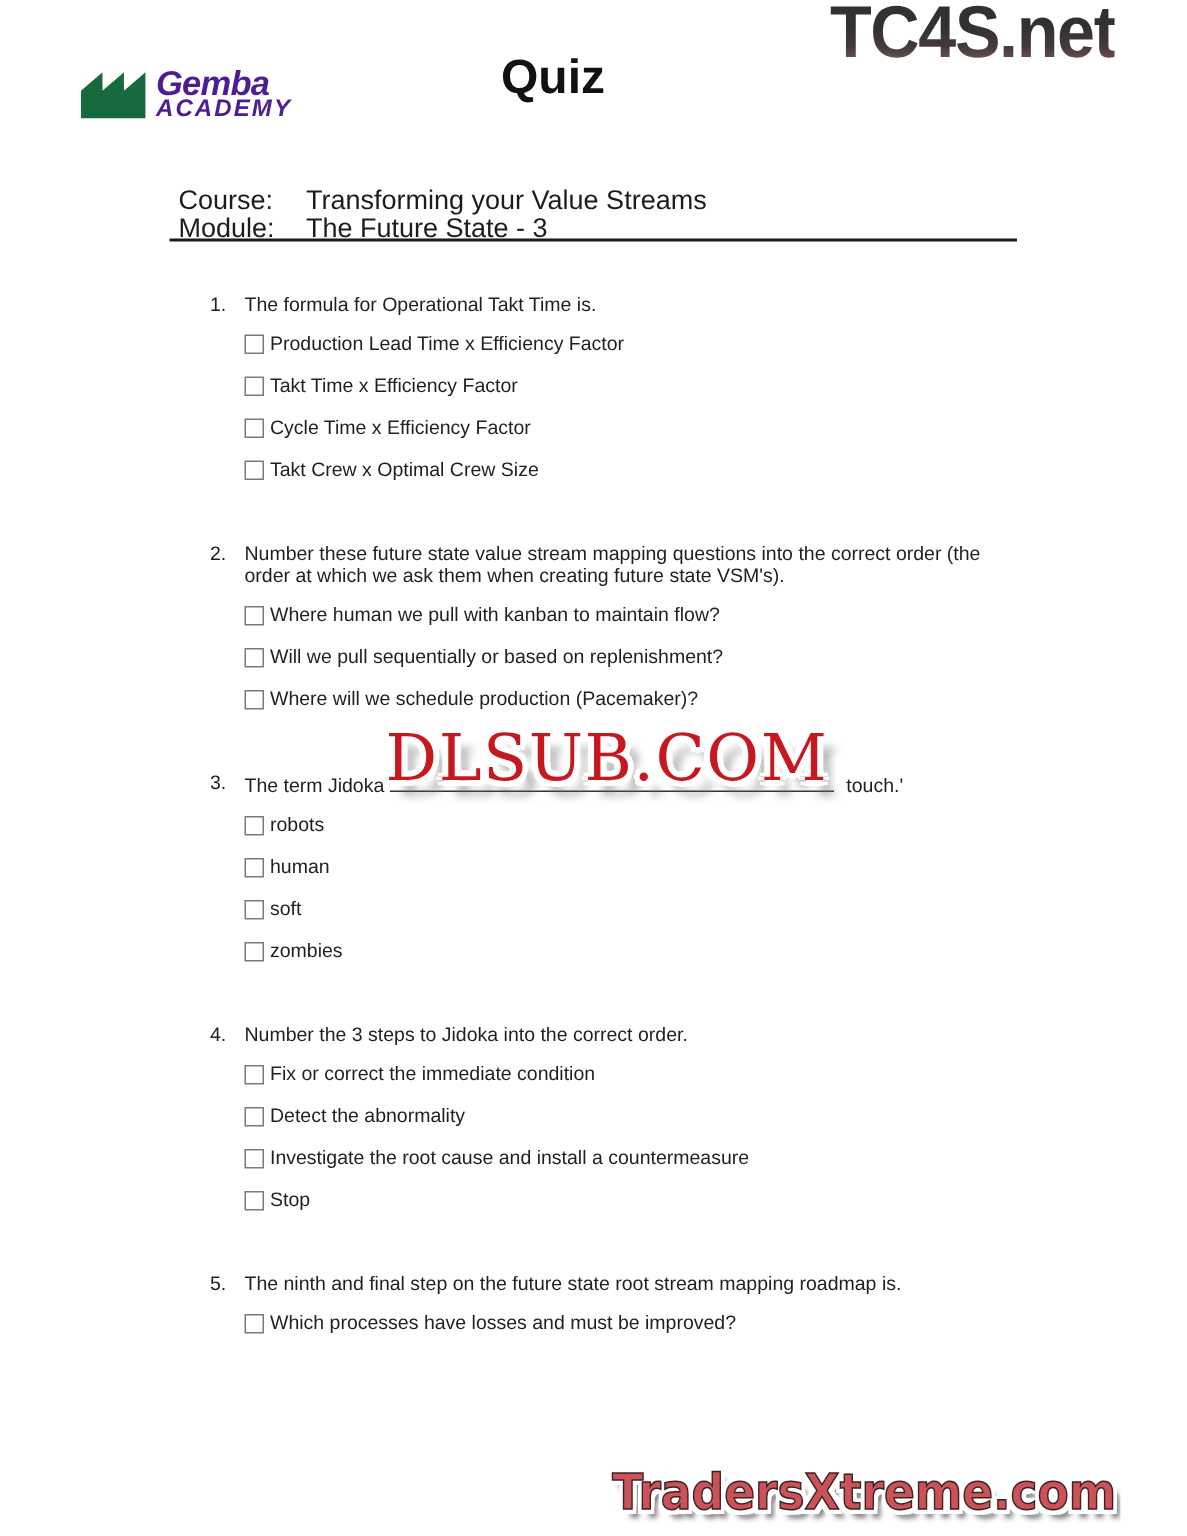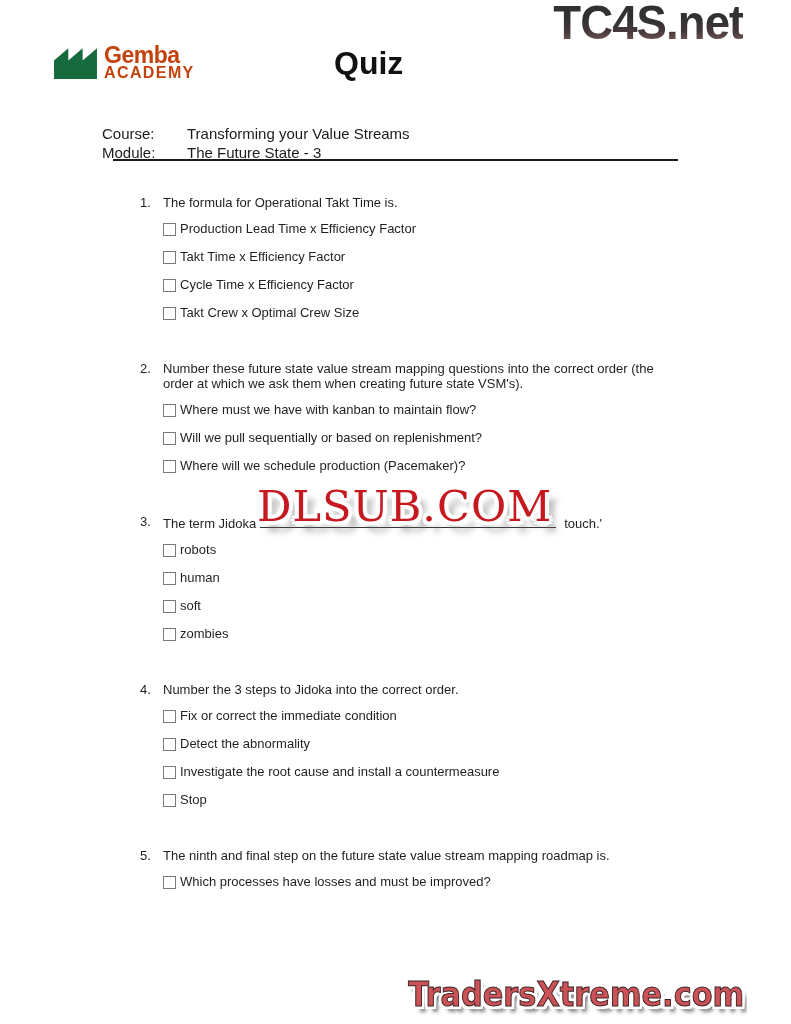--- a/index.html
+++ b/index.html
@@ -34,28 +34,28 @@
     color:#cb5257; -webkit-text-stroke:1px #3a2325;
     text-shadow:
       -3px -3px 0 #fff, -3px 3px 0 #fff, 3px -3px 0 #fff, 3px 3px 0 #fff,
       -3px 0 0 #fff, 3px 0 0 #fff, 0 -3px 0 #fff, 0 3px 0 #fff,
       5px 6px 4px rgba(90,90,90,.75);
   }
 
   
   .logo { position:absolute; left:54px; top:44px; display:flex; align-items:flex-start; }
   .logo svg { display:block; }
-  .logo-text { margin-left:5px; color:#c2410c; }
+  .logo-text { margin-left:5px; color:#4c1d95;font-style:italic; }
   .logo-name { font-size:23px; font-weight:bold; line-height:22px; letter-spacing:-0.5px; }
   .logo-sub  { font-size:16px; font-weight:bold; line-height:14px; letter-spacing:1.4px; }
-  .title { position:absolute; left:334px; top:45px; margin:0;
+  .title { position:absolute; left:334px; top:33px; margin:0;
            font-size:32px; font-weight:bold; line-height:36px; color:#111; }
 
   
-  .meta { position:absolute; left:102px; top:124px; font-size:15px; color:#1c1c1c; }
+  .meta { position:absolute; left:119px; top:124px; font-size:18px; color:#1c1c1c; }
   .meta-row { display:flex; line-height:19px; }
   .meta-label { width:85px; }
   .divider { position:absolute; left:113px; top:159px; width:565px; height:2px; background:#1c1c1c; }
 
   
   .questions { position:absolute; left:140px; top:195px; width:545px; }
   .q { display:flex; margin-bottom:27px; }
   .q-num { width:23px; font-size:13px; line-height:15px; }
   .q-body { width:522px; }
   .q-text { font-size:13px; line-height:15px; margin-bottom:12px; }
@@ -123,21 +123,21 @@
         </div>
       </div>
     </div>
 
     <div class="q">
       <div class="q-num">2.</div>
       <div class="q-body">
         <div class="q-text">Number these future state value stream mapping questions into the correct order (the order at which we ask them when creating future state VSM's).</div>
         <div class="opt">
           <span class="checkbox"></span>
-          <span class="opt-label">Where must we have with kanban to maintain flow?</span>
+          <span class="opt-label">Where human we pull with kanban to maintain flow?</span>
         </div>
         <div class="opt">
           <span class="checkbox"></span>
           <span class="opt-label">Will we pull sequentially or based on replenishment?</span>
         </div>
         <div class="opt">
           <span class="checkbox"></span>
           <span class="opt-label">Where will we schedule production (Pacemaker)?</span>
         </div>
       </div>
@@ -185,21 +185,21 @@
         <div class="opt">
           <span class="checkbox"></span>
           <span class="opt-label">Stop</span>
         </div>
       </div>
     </div>
 
     <div class="q">
       <div class="q-num">5.</div>
       <div class="q-body">
-        <div class="q-text">The ninth and final step on the future state value stream mapping roadmap is.</div>
+        <div class="q-text">The ninth and final step on the future state root stream mapping roadmap is.</div>
         <div class="opt">
           <span class="checkbox"></span>
           <span class="opt-label">Which processes have losses and must be improved?</span>
         </div>
       </div>
     </div>
 
   </div>
 
   <div class="wm-mid">DLSUB.COM</div>

